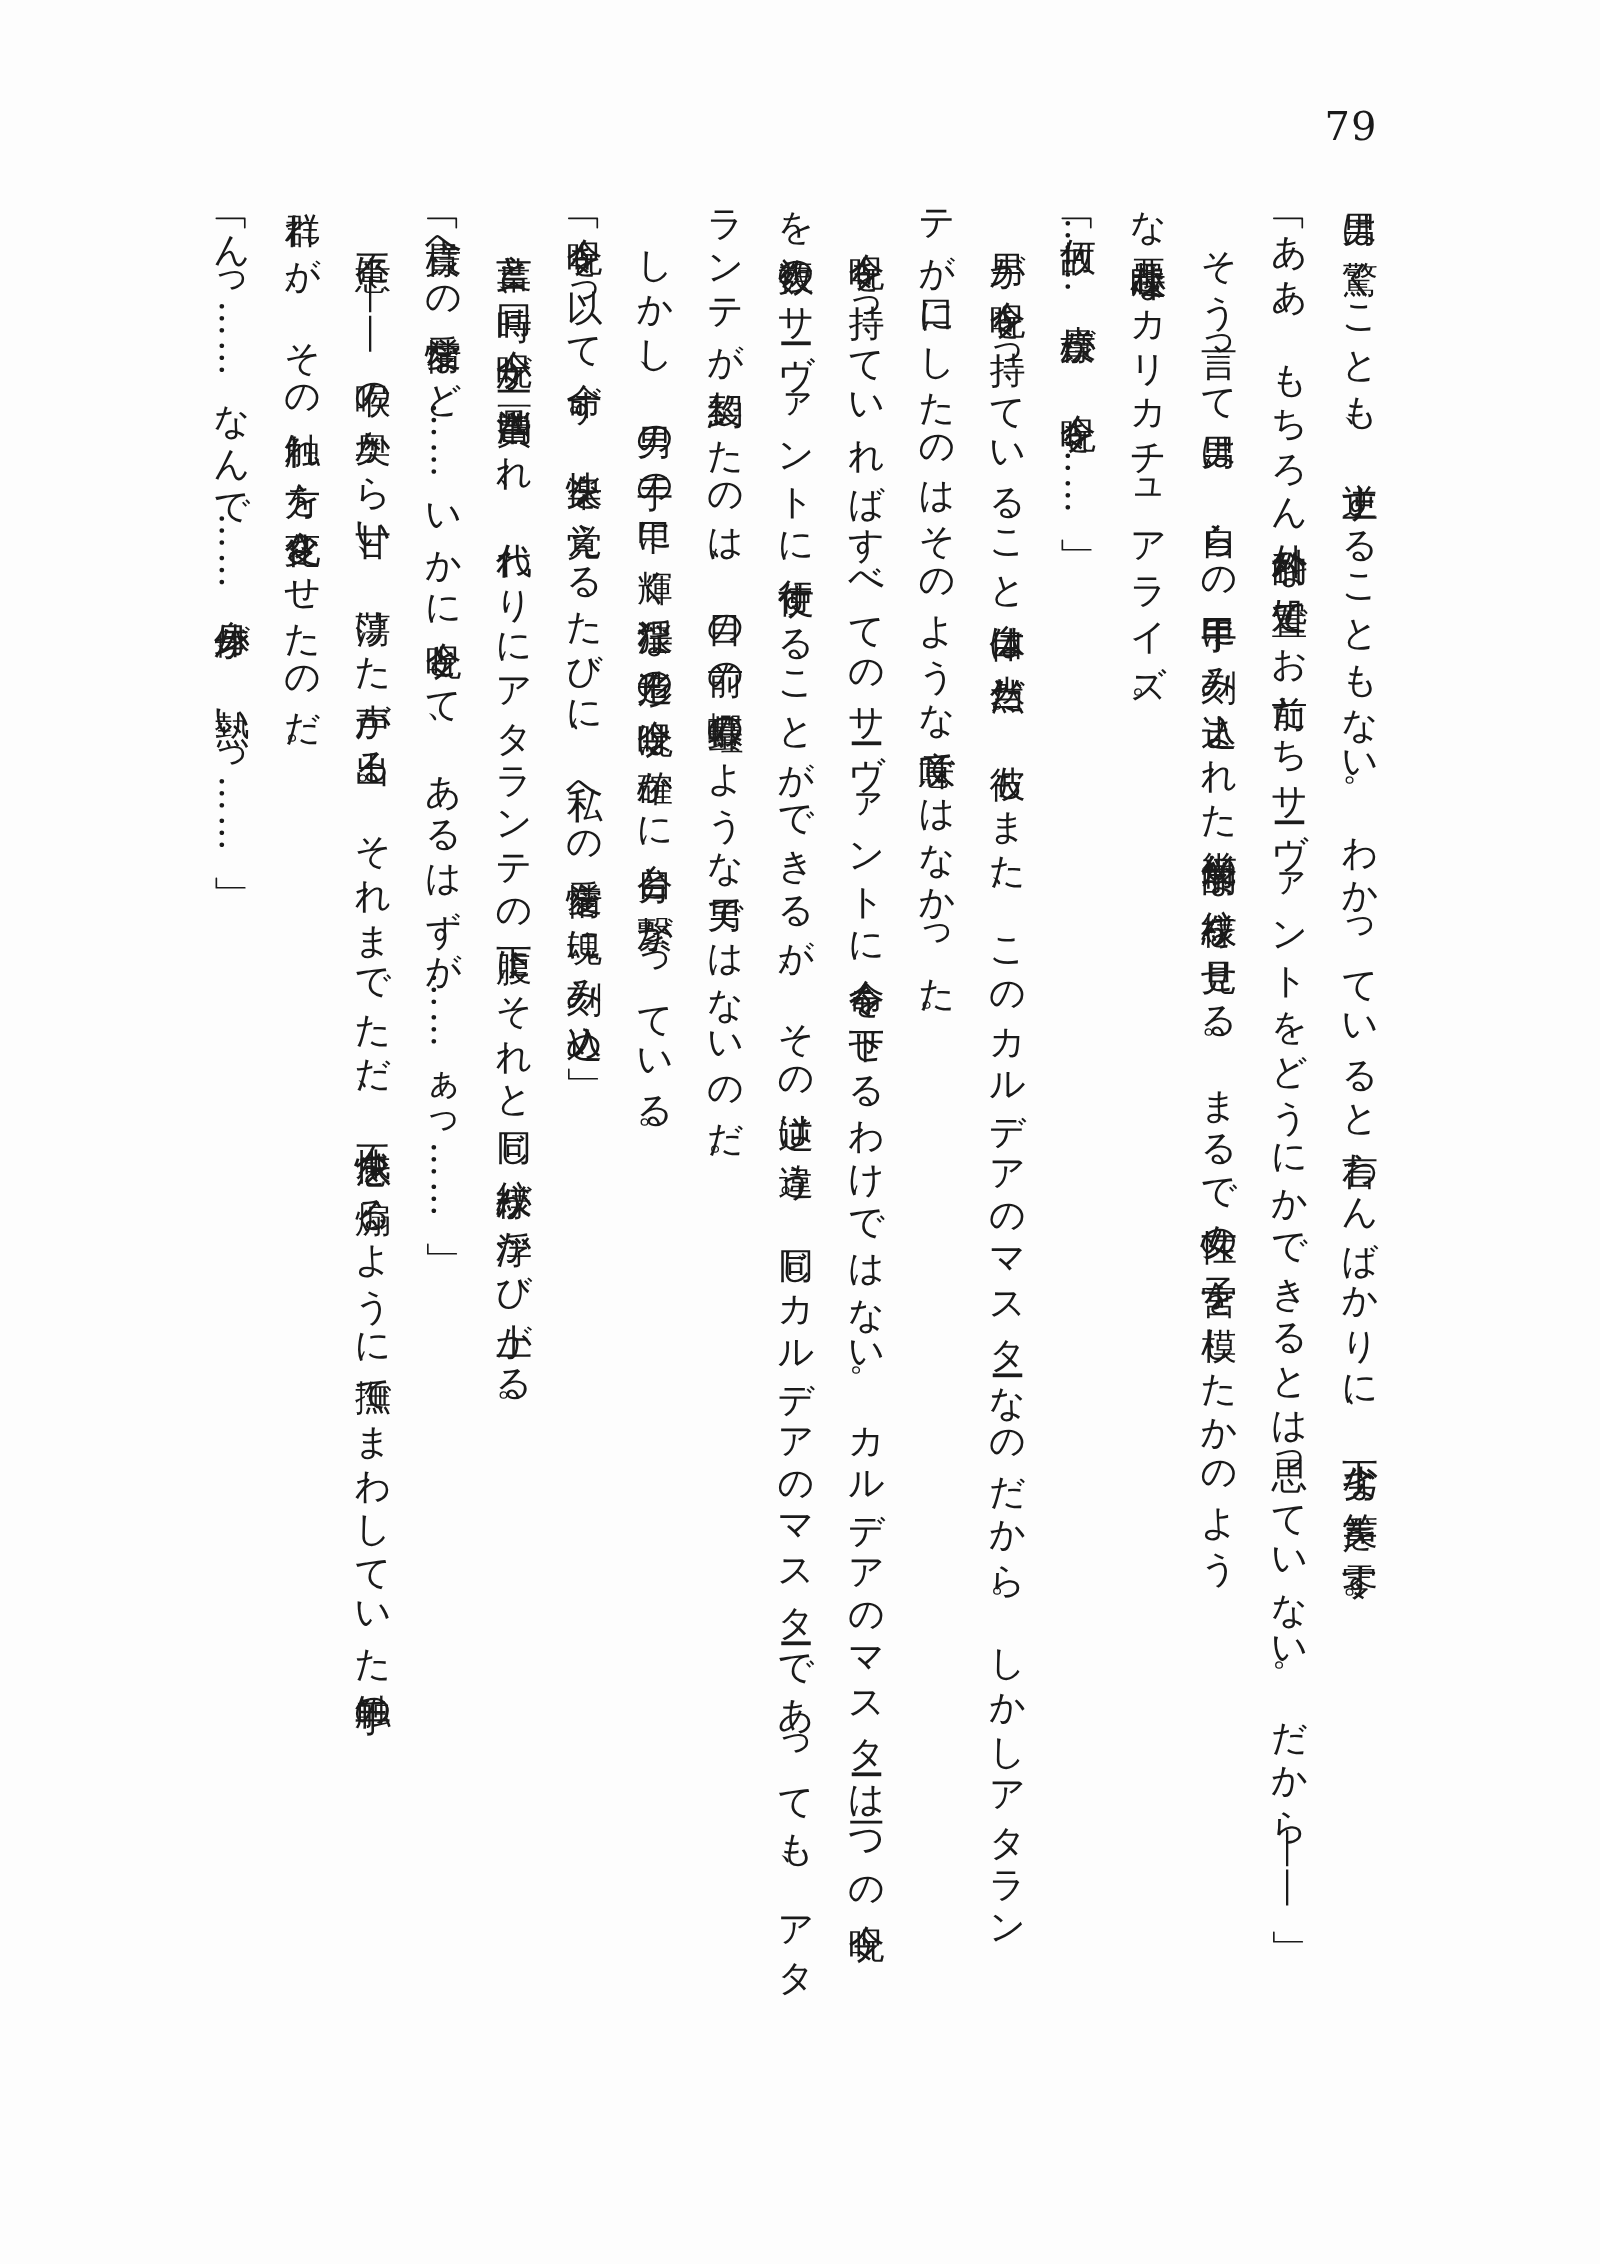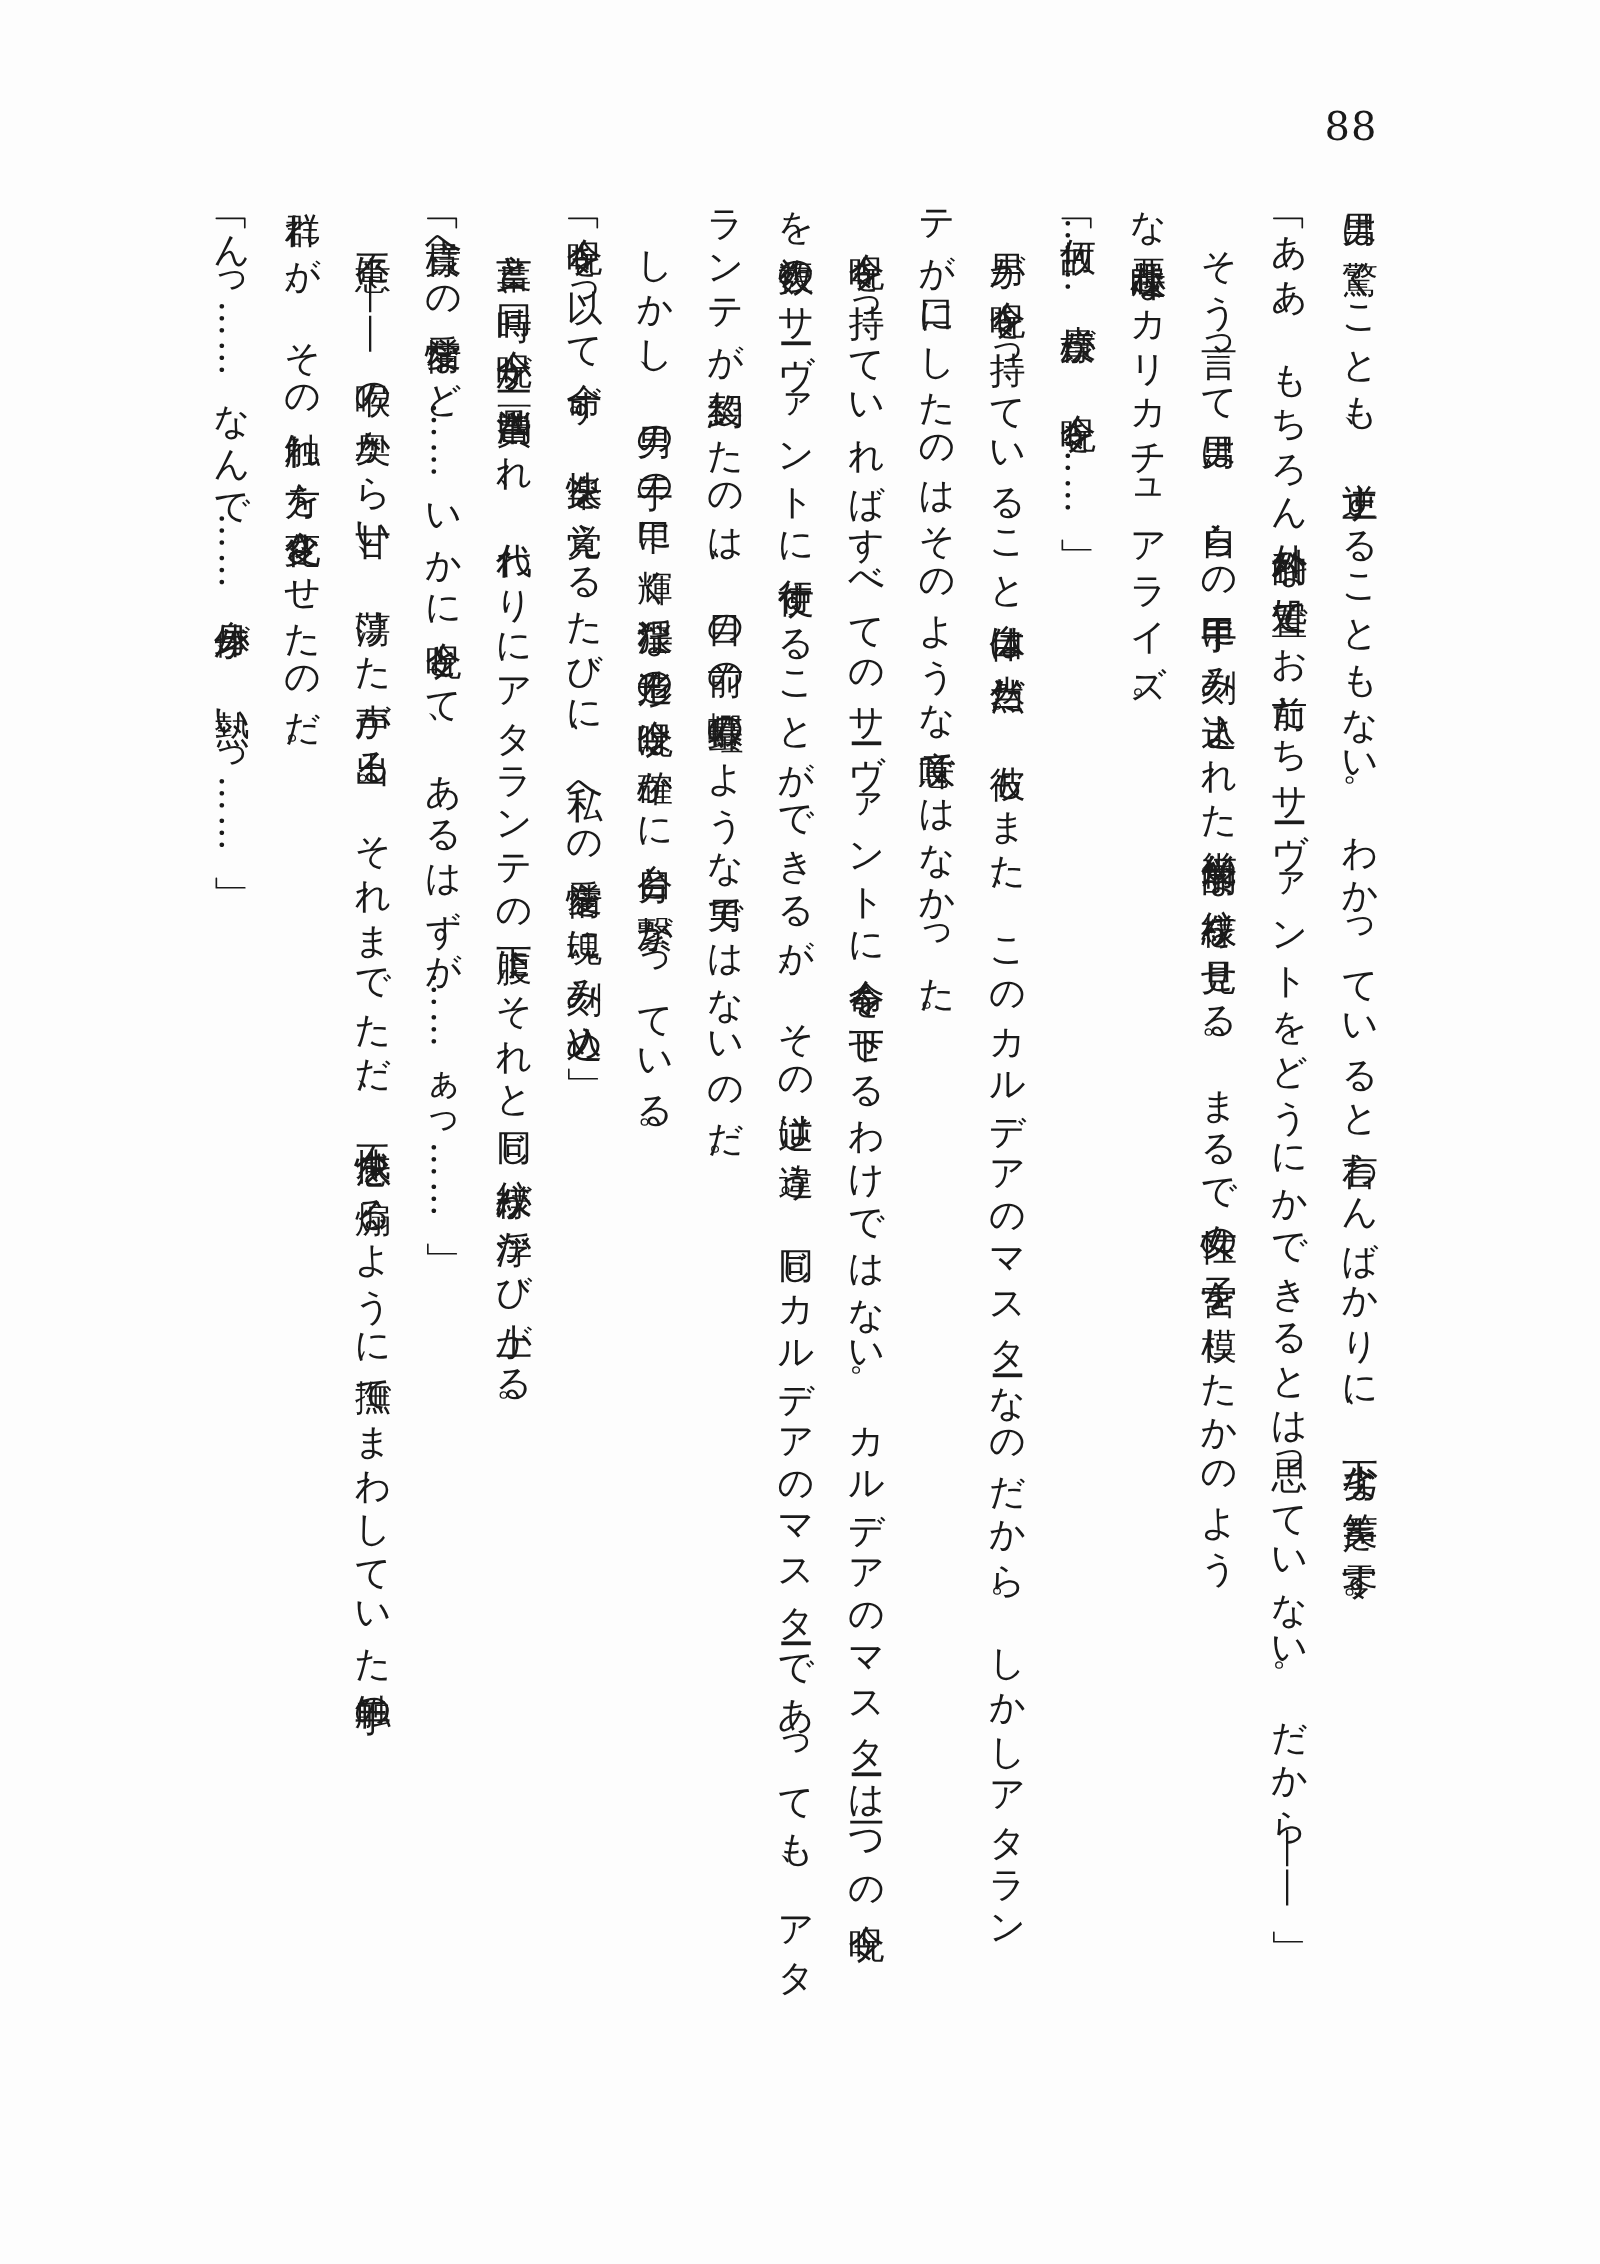--- a/index.html
+++ b/index.html
@@ -44,21 +44,21 @@
   .text-line {
     white-space: nowrap;
   }
   .ind-quote { padding-top: 22px; }
   .ind-paragraph { padding-top: 40px; }
 </style>
 </head>
 <body style="background: rgb(253, 253, 253);">
 
 <div class="page">
-  <div class="page-number">88</div>
+  <div class="page-number">79</div>
   <div class="text-block" style="color: rgb(26, 26, 26);">
       <div class="text-line ind-none">男は驚くことも、逆上することもない。わかっていると言わんばかりに、下劣な笑声を零す。</div>
       <div class="text-line ind-quote">「ああ、もちろん外科的な処置でお前たちサーヴァントをどうにかできるとは思っていない。だから――」</div>
       <div class="text-line ind-paragraph">そう言って男は、自らの手甲に刻み込まれた幾何学的な紋様を見せる。まるで女性の子宮を模したかのよう</div>
       <div class="text-line ind-none">な悪趣味なカリカチュアライズ。</div>
       <div class="text-line ind-quote">「何故……貴様が、令呪を……」</div>
       <div class="text-line ind-paragraph">男が令呪を持っていること自体は当然だ。彼もまた、このカルデアのマスターなのだから。しかしアタラン</div>
       <div class="text-line ind-none">テが口にしたのはそのような意味ではなかった。</div>
       <div class="text-line ind-paragraph">令呪を持っていればすべてのサーヴァントに命令を下せるわけではない。カルデアのマスターは一つの令呪</div>
       <div class="text-line ind-none">を複数のサーヴァントに行使することができるが、その逆は違う。同じカルデアのマスターであっても、アタ</div>

